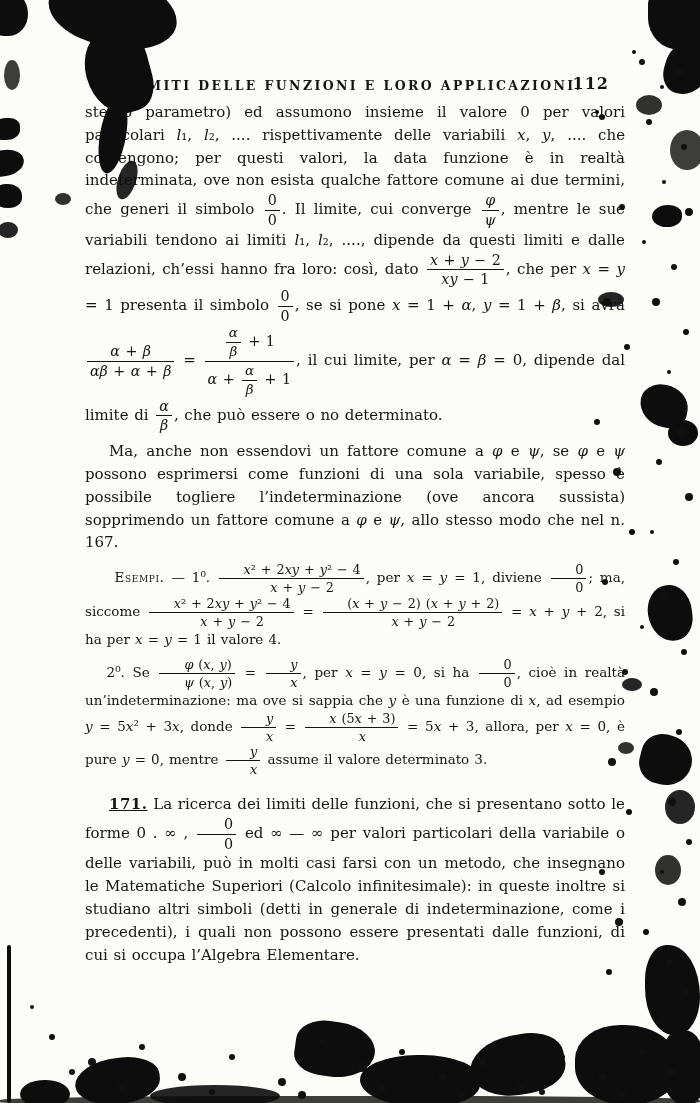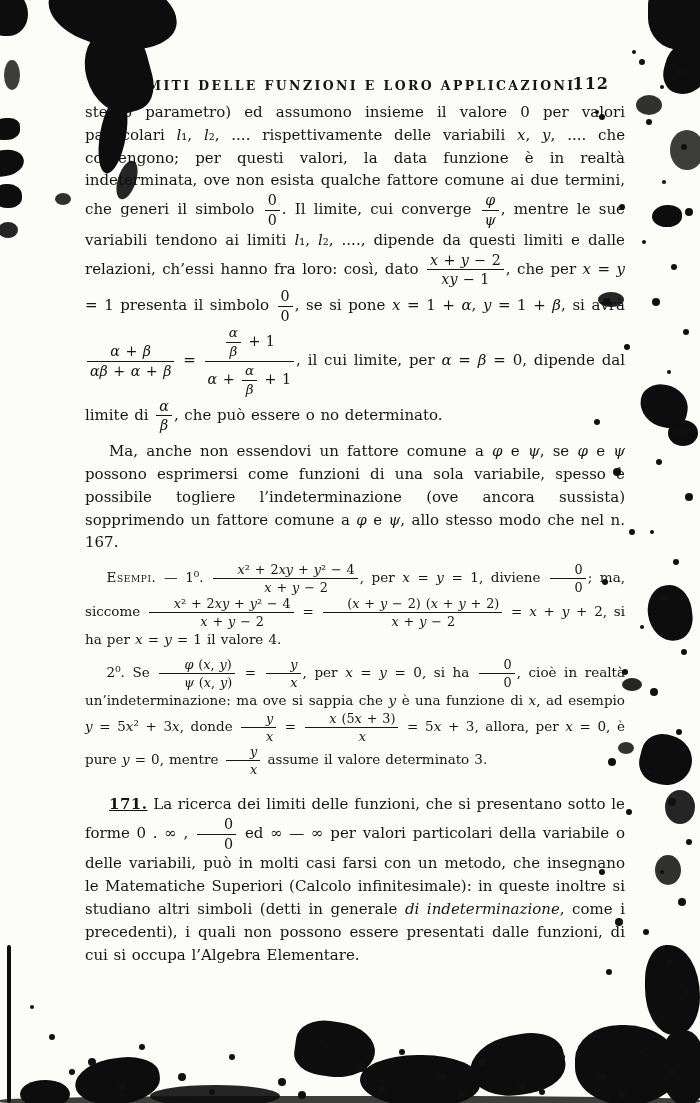--- a/index.html
+++ b/index.html
@@ -29,23 +29,23 @@
   .textcol { position:absolute; top:101px; left:85px; width:540px; }
   .para {
     margin:0 0 6px 0;
     font-size:15px; line-height:1.52;
     text-align:justify;
     word-spacing:0.06em;
   }
   .para.small { font-size:13.5px; line-height:1.5; margin-top:8px; }
   .para.indent { text-indent:1.6em; }
   .para.section { margin-top:16px; }
-  .it { font-style:italic; }
+  .it { }
   .bold { font-weight:bold; letter-spacing:0.5px;text-decoration:underline; }
-  .smallcaps { font-variant:small-caps; letter-spacing:0.6px; }
+  .smallcaps { font-variant:small-caps; letter-spacing:0.6px;margin-left:8px; }
   .math i { font-style:italic; }
 
   
   .frac {
     display:inline-block; vertical-align:middle;
     text-align:center; padding:0 2px; line-height:1.18;
     font-size:0.95em;
   }
   .fn { display:block; border-bottom:1.2px solid currentColor; padding:0 3px 1px; }
   .fd { display:block; padding:1px 3px 0; }

